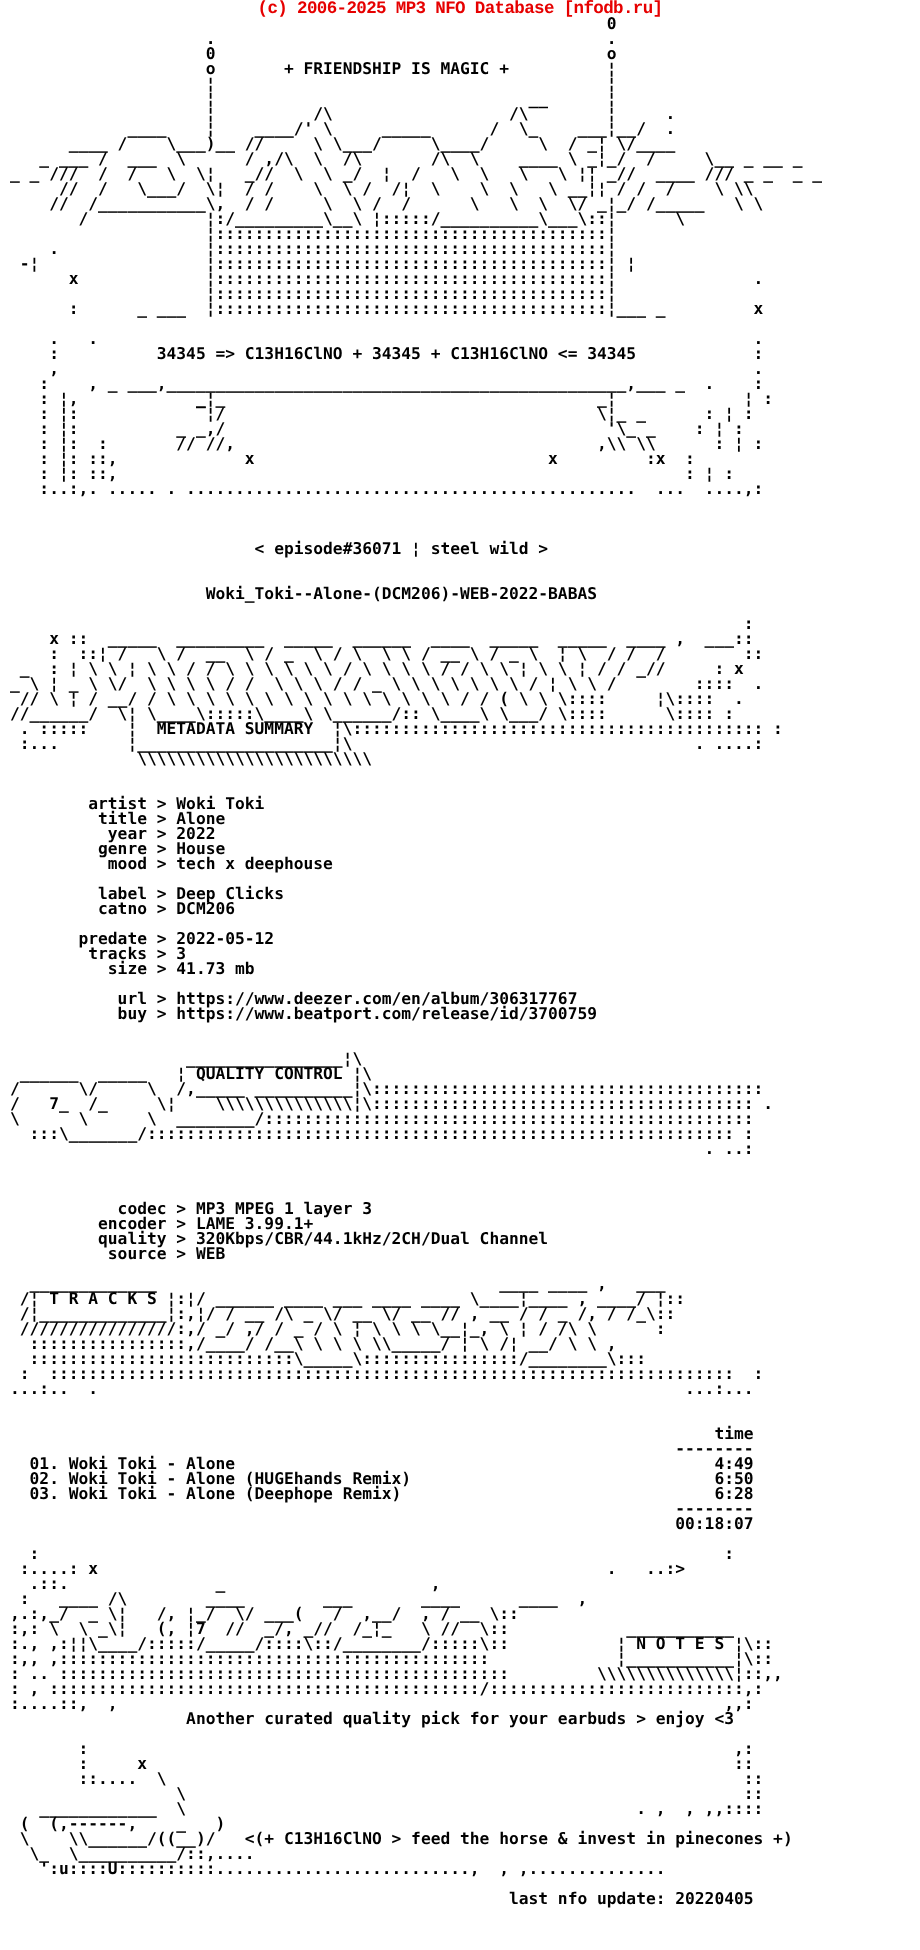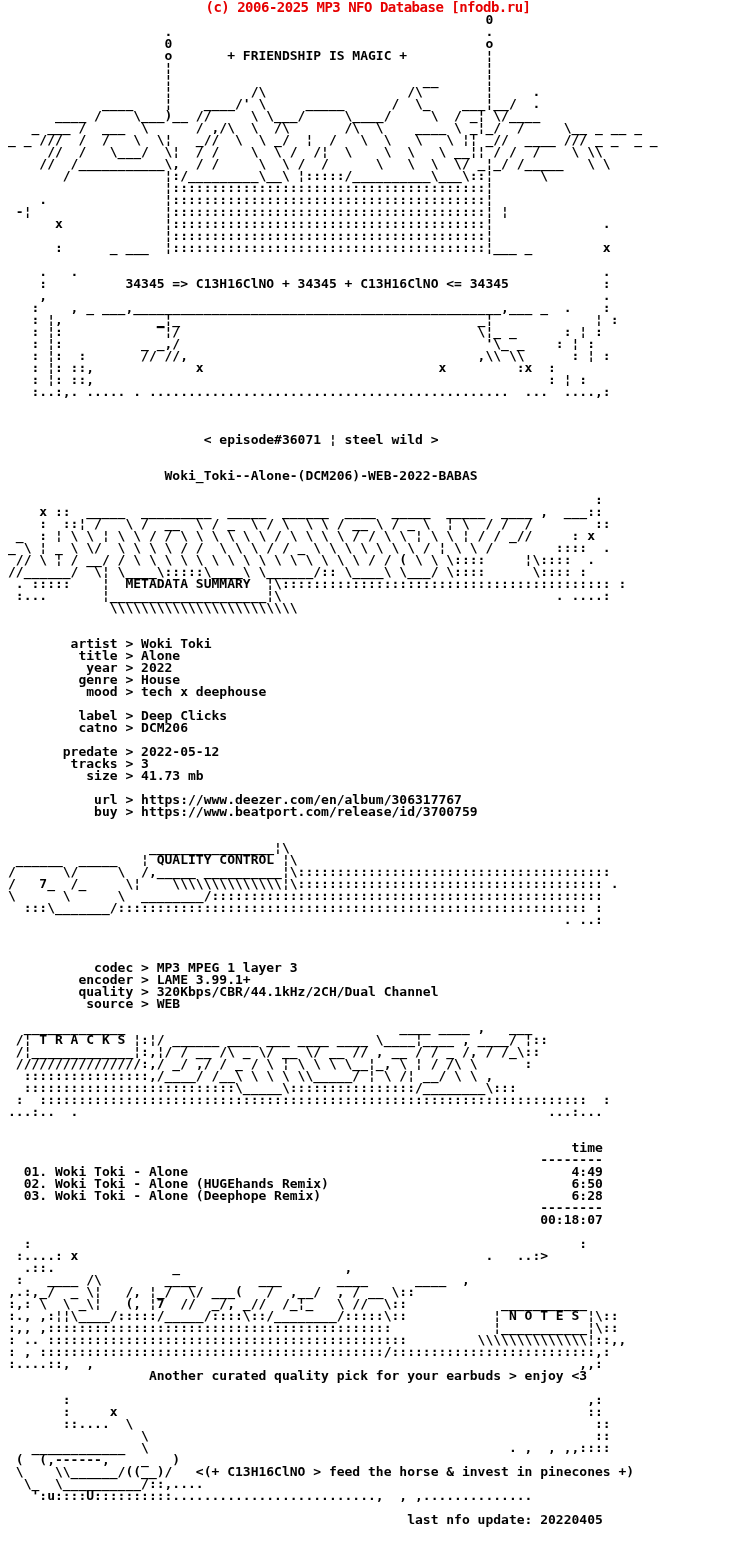--- a/index.html
+++ b/index.html
@@ -17,20 +17,21 @@
     position: absolute;
     top: 1px;
     left: 0;
     width: 736px;
     text-align: center;
     font-size: 14px;
     line-height: 13px;
     color: #e60000;
     white-space: pre;
     letter-spacing: -0.5px;
+    font-family: Liberation Mono, monospace;
   }
   .nfo {
     position: absolute;
     top: 14px;
     left: 8px;
     margin: 0;
     font-family: inherit;
     font-weight: bold;
     font-size: 13px;
     line-height: 12px;

